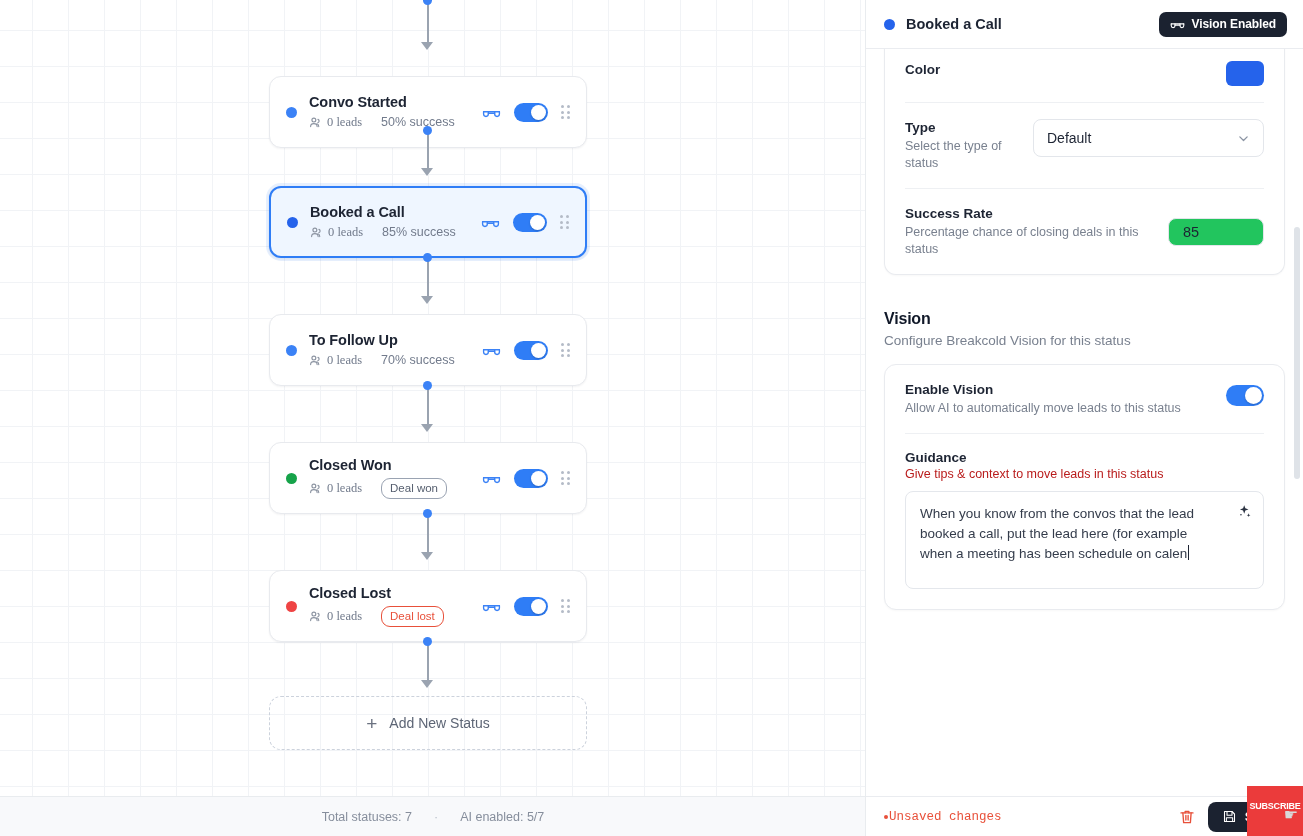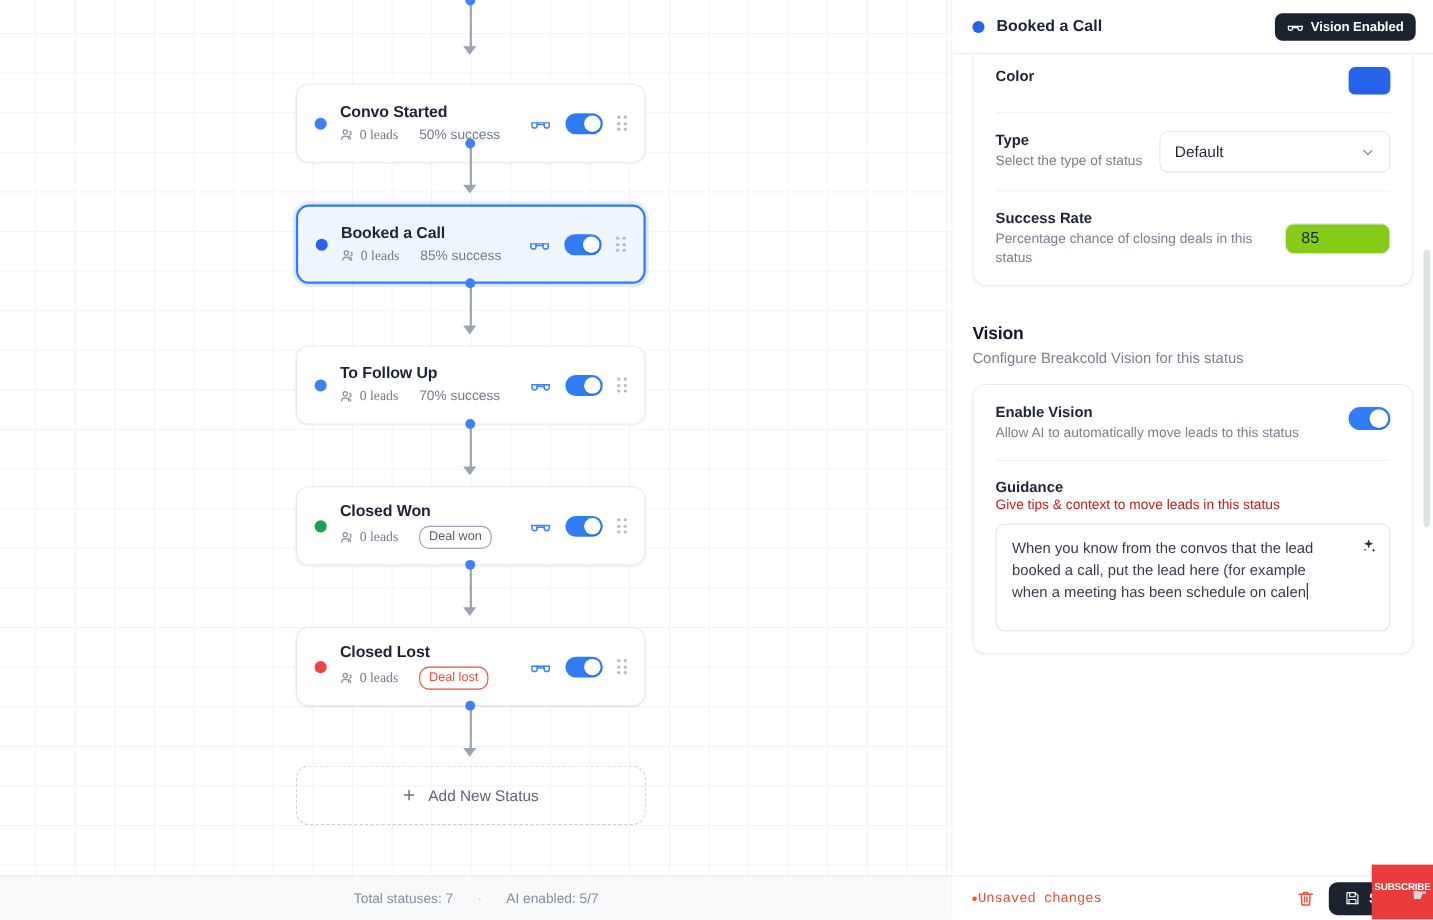--- a/index.html
+++ b/index.html
@@ -156,29 +156,29 @@
   .row:last-child { border-bottom: none; align-items: center; }
   .row .labels { flex: 1 1 auto; min-width: 0; }
   .row .lbl { font-size: 13.5px; font-weight: bold; color: #1d2433; line-height: 17px; }
   .row .sub { font-size: 12.5px; color: #79818f; line-height: 17px; margin-top: 2px; }
   .row .control { flex: 0 0 auto; display: flex; align-items: center; }
 
   .color-swatch {
     width: 38px; height: 25px; border-radius: 6px; background: #2563eb;
   }
   .select {
-    width: 210px; height: 38px; border: 1px solid #e3e6eb; border-radius: 8px;
+    width: 231px; height: 38px; border: 1px solid #e3e6eb; border-radius: 8px;
     display: flex; align-items: center; justify-content: space-between;
     padding: 0 13px; font-size: 14px; color: #1d2433; background: #fff;
   }
   .select .chev { color: #8b94a3; font-size: 11px; }
   .num-input {
     width: 96px; height: 28px; border: 1px solid #e3e6eb; border-radius: 8px;
     display: flex; align-items: center; padding: 0 14px;
-    font-size: 14.5px; color: #1d2433; background: #84cc16;
+    font-size: 14.5px; color: #1d2433; background: #22c55e;
   }
 
   .section-title { font-size: 16px; font-weight: bold; color: #101828; letter-spacing: -.2px; }
   .section-sub { font-size: 13.5px; color: #79818f; margin-top: 5px; }
 
   .field-label { font-size: 13.5px; font-weight: bold; color: #1d2433; }
   .field-sub { font-size: 12.5px; color: #b91c1c; margin-top: 2px; }
 
   .ta {
     position: relative; margin-top: 10px;

